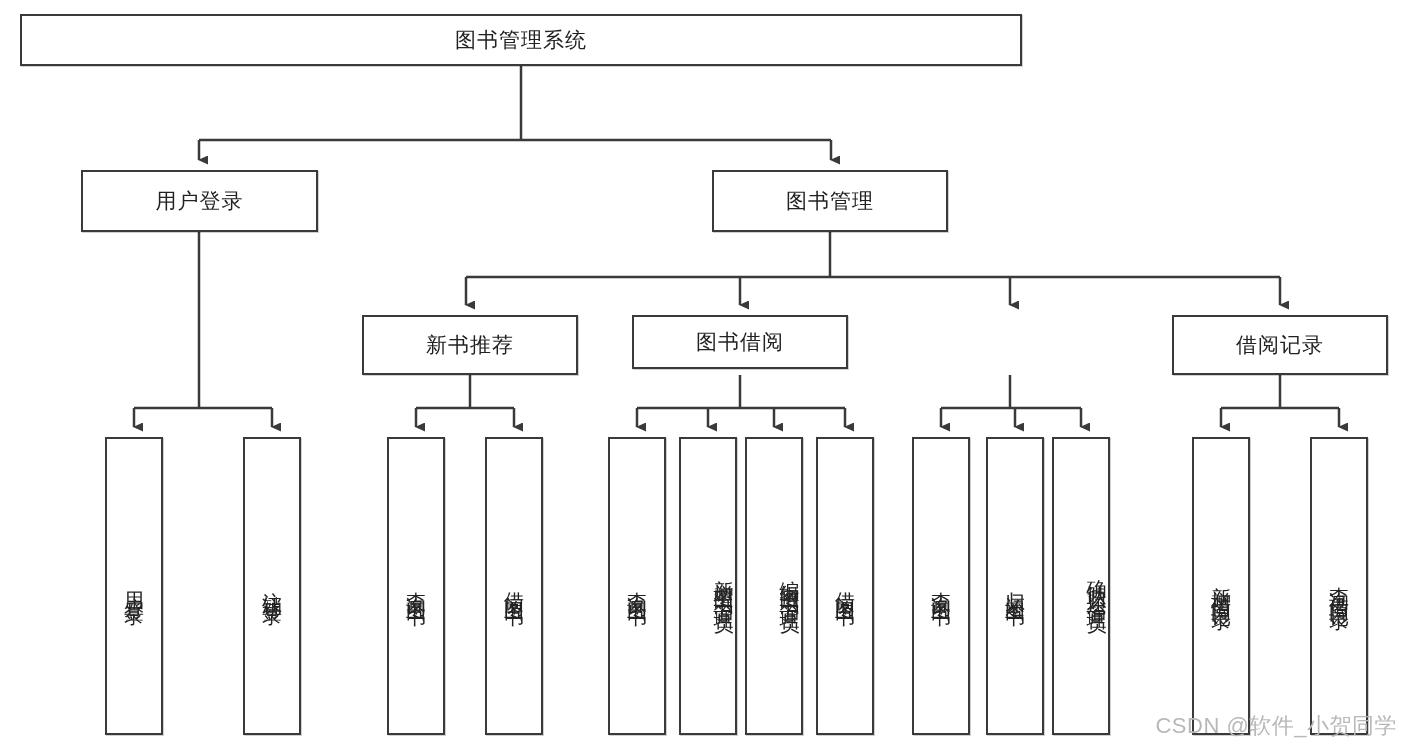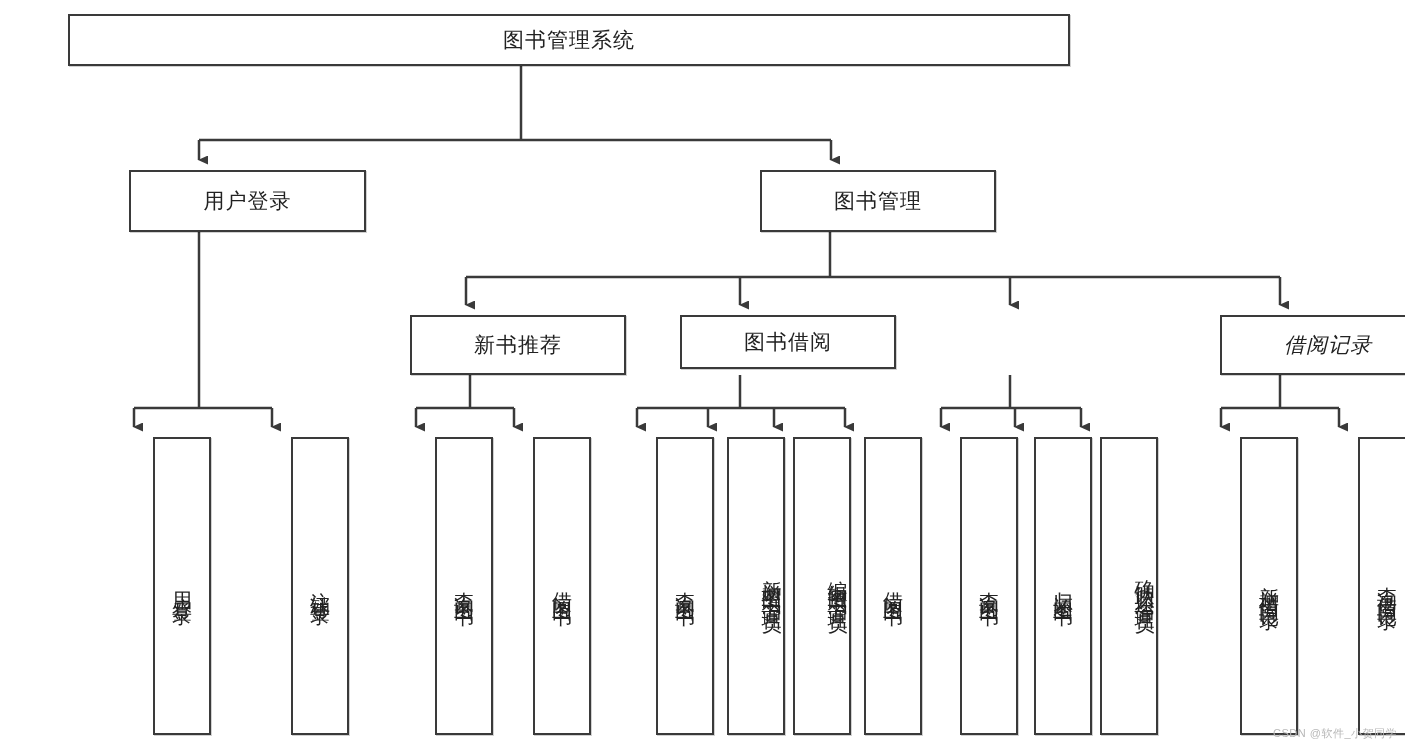--- a/index.html
+++ b/index.html
@@ -29,21 +29,20 @@
   .node {
     position: absolute;
     box-sizing: border-box;
     border: 2px solid #3a3a3a;
     background: #ffffff;
     display: flex;
     align-items: center;
     justify-content: center;
     color: #222222;
     box-shadow: 1px 1px 0 rgba(0,0,0,0.18);
-    margin-left: 48px;
   }
   .node.h {
     font-size: 21px;
     letter-spacing: 1px;
     line-height: 1.2;
   }
   .node.root {
     font-size: 21px;
   }
   .node.v {
@@ -61,21 +60,21 @@
     align-items: flex-start;
   }
   .node-label {
     display: block;
     white-space: nowrap;
   }
   #watermark {
     position: absolute;
     right: 8px;
     bottom: 6px;
-    font-size: 11px;
+    font-size: 22px;
     color: #b8b8b8;
     letter-spacing: 0.5px;
     user-select: none;
   }
 </style>
 </head>
 <body>
 
 <div id="diagram-canvas">
 
@@ -140,21 +139,21 @@
   <div class="node h" style="left:362px; top:315px; width:216px; height:60px;">
     <span class="node-label">新书推荐</span>
   </div>
 
   <div class="node h" style="left:712px; top:170px; width:236px; height:62px;">
     <span class="node-label">图书管理</span>
   </div>
   <div class="node h" style="left:632px; top:315px; width:216px; height:54px;">
     <span class="node-label">图书借阅</span>
   </div>
-  <div class="node h" style="left:1172px; top:315px; width:216px; height:60px;font-style:italic;">
+  <div class="node h" style="left:1172px; top:315px; width:216px; height:60px;">
     <span class="node-label">借阅记录</span>
   </div>
 
   <div class="node v" style="left:105px; top:437px; width:58px; height:298px; align-items:center;">
     <span class="node-label">用户登录</span>
   </div>
   <div class="node v" style="left:243px; top:437px; width:58px; height:298px; align-items:center;">
     <span class="node-label">注销登录</span>
   </div>
 

